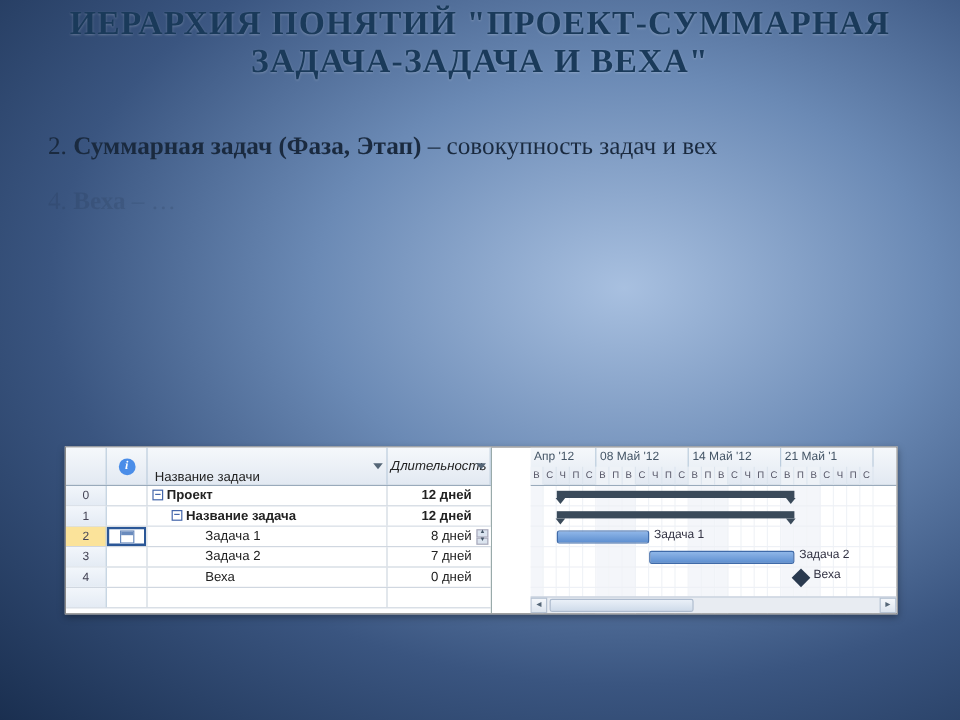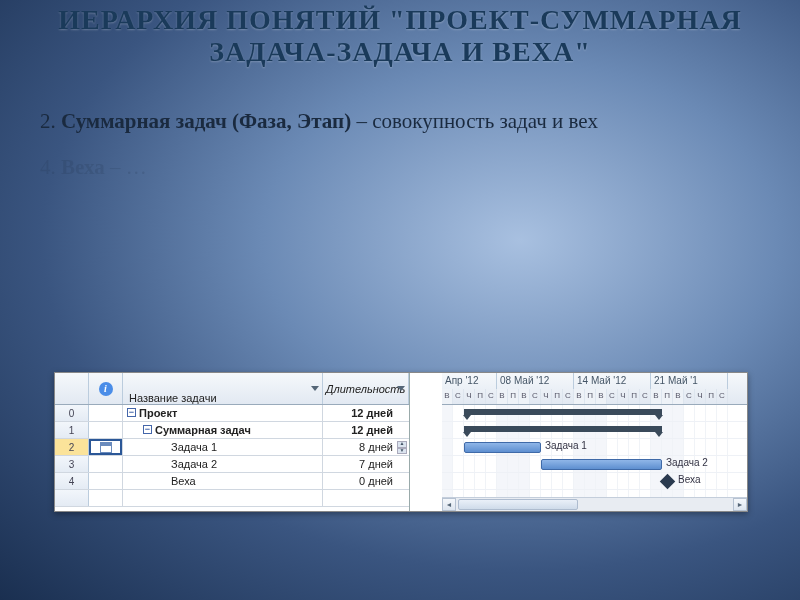--- a/index.html
+++ b/index.html
@@ -138,21 +138,21 @@
             </div>
             <div class="g-dur boldrow">
               <span>12 дней</span>
             </div>
           </div>
           <div class="g-row">
             <div class="g-rowhead">1</div>
             <div class="g-info"></div>
             <div class="g-name lvl1 boldrow">
               <span class="outline ol1">−</span>
-              <span>Суммарная задач</span>
+              <span>Название задача</span>
             </div>
             <div class="g-dur boldrow">
               <span>12 дней</span>
             </div>
           </div>
           <div class="g-row sel">
             <div class="g-rowhead">2</div>
             <div class="g-info sel-border">
               <span class="cal-ico"></span>
             </div>

